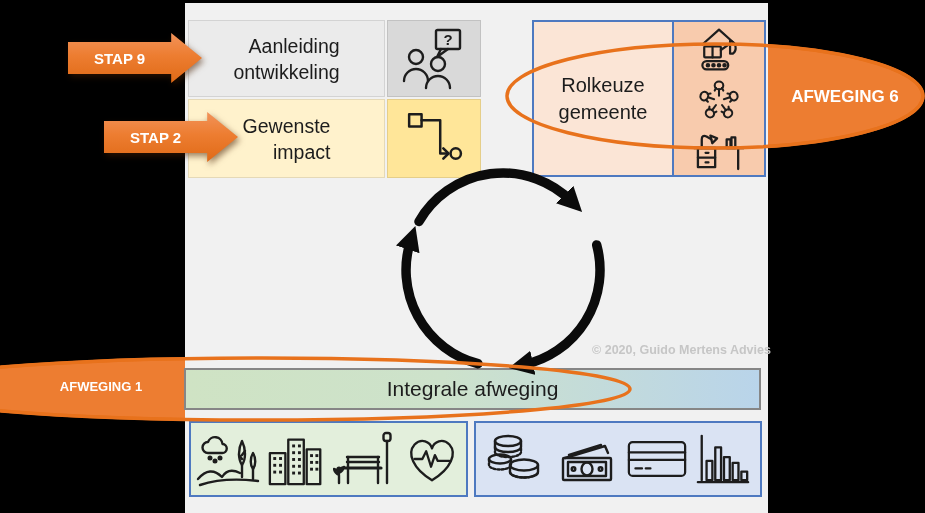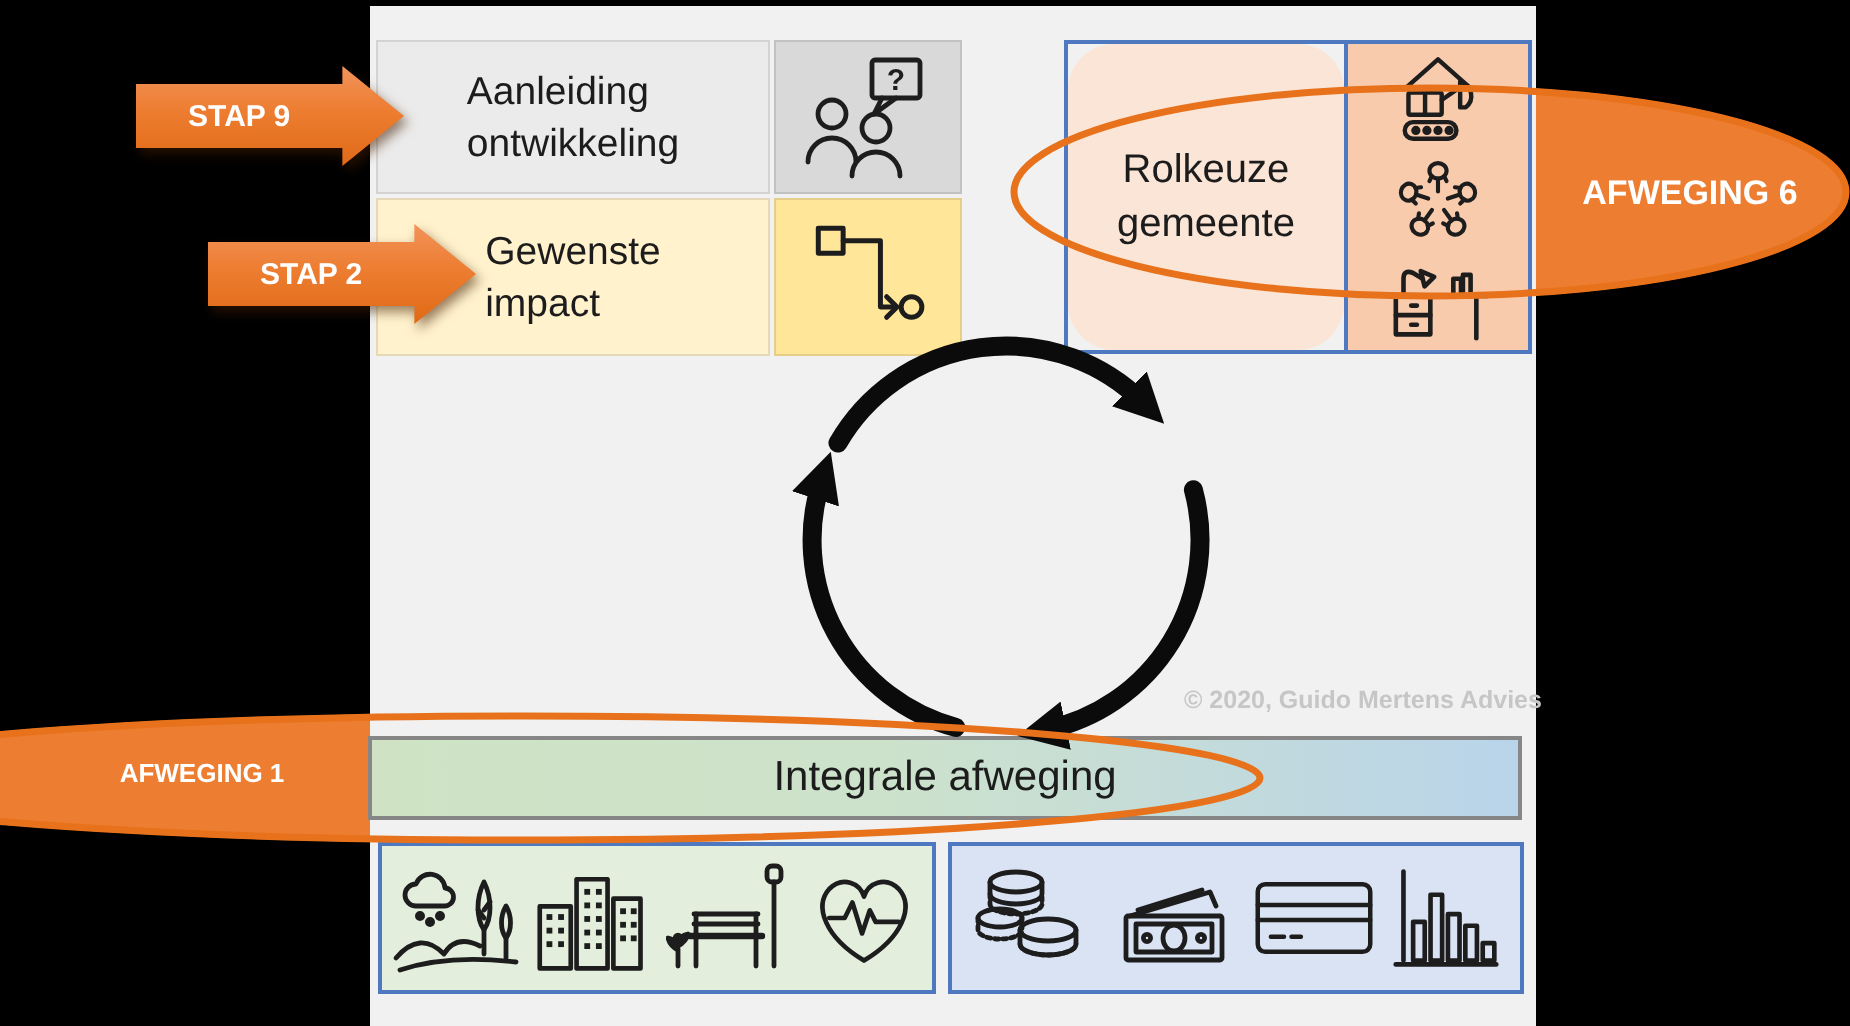--- a/index.html
+++ b/index.html
@@ -3,32 +3,32 @@
 <meta charset="utf-8">
 <style>
   html,body{margin:0;padding:0;background:#000;}
   .stage{position:relative;width:925px;height:513px;background:#000;overflow:hidden;
          font-family:"Liberation Sans", sans-serif;}
   .abs{position:absolute;}
   svg{display:block;}
   
   .canvas{left:185px;top:3px;width:583px;height:510px;background:#f1f1f1;z-index:2;}
   
-  .cell{z-index:3;display:flex;align-items:center;justify-content:center;text-align:left;
+  .cell{z-index:3;display:flex;align-items:center;justify-content:center;text-align:right;
         box-sizing:border-box;border:1px solid rgba(0,0,0,0.10);}
   .cell-text{font-size:19.5px;line-height:26px;color:#1c1c1c;}
   .c-gray{background:#ebebeb;}
   .c-grayicon{background:#d9d9d9;}
   .c-yellow{background:#fff2cc;}
   .c-yellowicon{background:#ffe699;}
   
   .rolkeuze{left:532px;top:20px;width:234px;height:157px;z-index:3;box-sizing:border-box;
             border:2px solid #4e79c0;display:flex;}
   .rolkeuze .txt{flex:1;background:#fbe5d6;display:flex;align-items:center;justify-content:center;
-                 text-align:center;font-size:20px;line-height:27px;color:#1c1c1c;border-radius:23px;}
+                 text-align:center;font-size:20px;line-height:27px;color:#1c1c1c;}
   .rolkeuze .ico{width:90px;background:#f8cbad;border-left:2px solid #4e79c0;display:flex;
                  flex-direction:column;align-items:center;justify-content:space-evenly;padding:2px 0;}
   
   .grond{left:411px;top:200px;width:184px;height:139px;border-radius:50%;z-index:4;
          background:radial-gradient(closest-side at 50% 52%, #b2cc9e 0%, #e9dda2 28%, #fce3a4 55%, #f8cfa5 84%, #f4c29c 100%);
          border:1.5px solid #4472c4;box-sizing:border-box;
          display:flex;flex-direction:column;align-items:center;justify-content:center;}
   .grond span{display:block;font-size:31px;line-height:37px;font-weight:bold;color:#44546a;}
   .cycle{left:0;top:0;z-index:5;pointer-events:none;}
   

